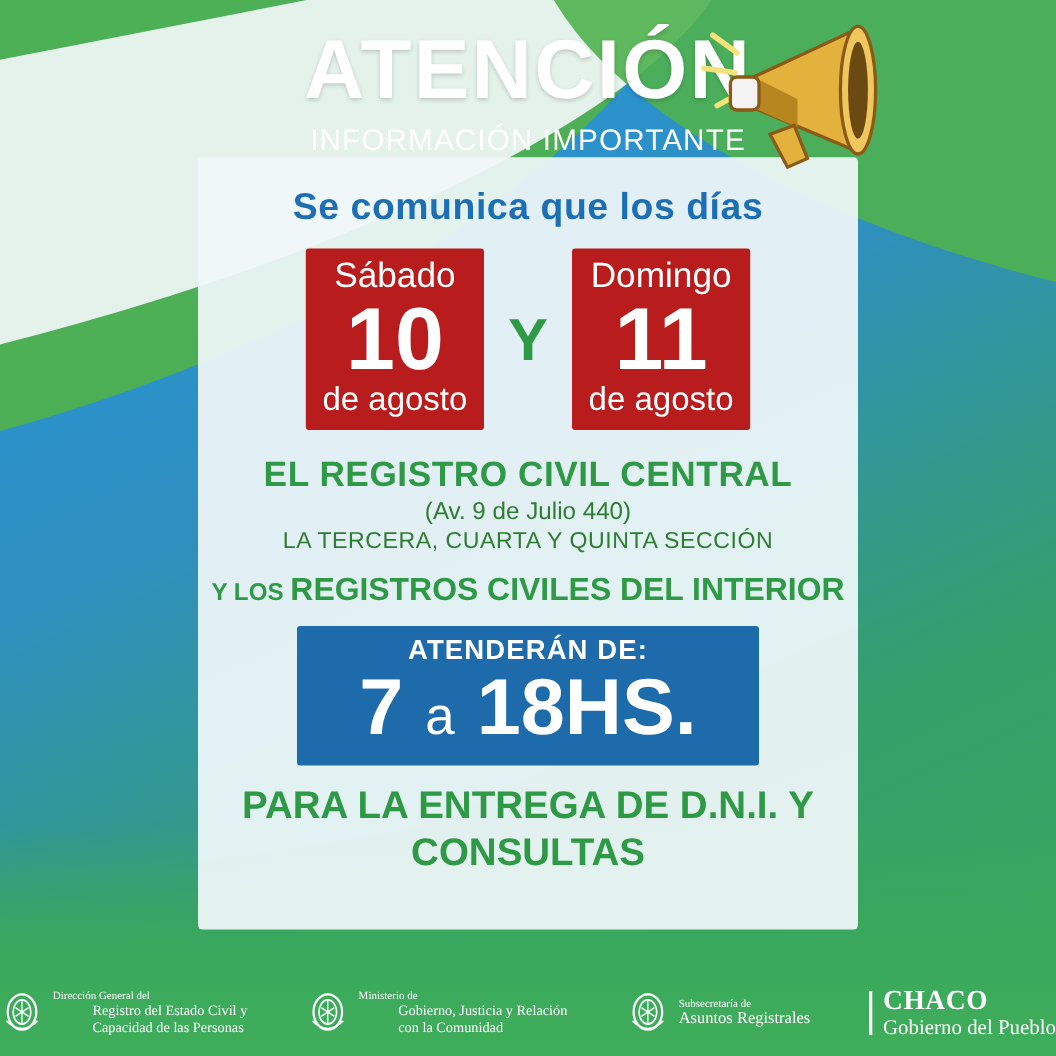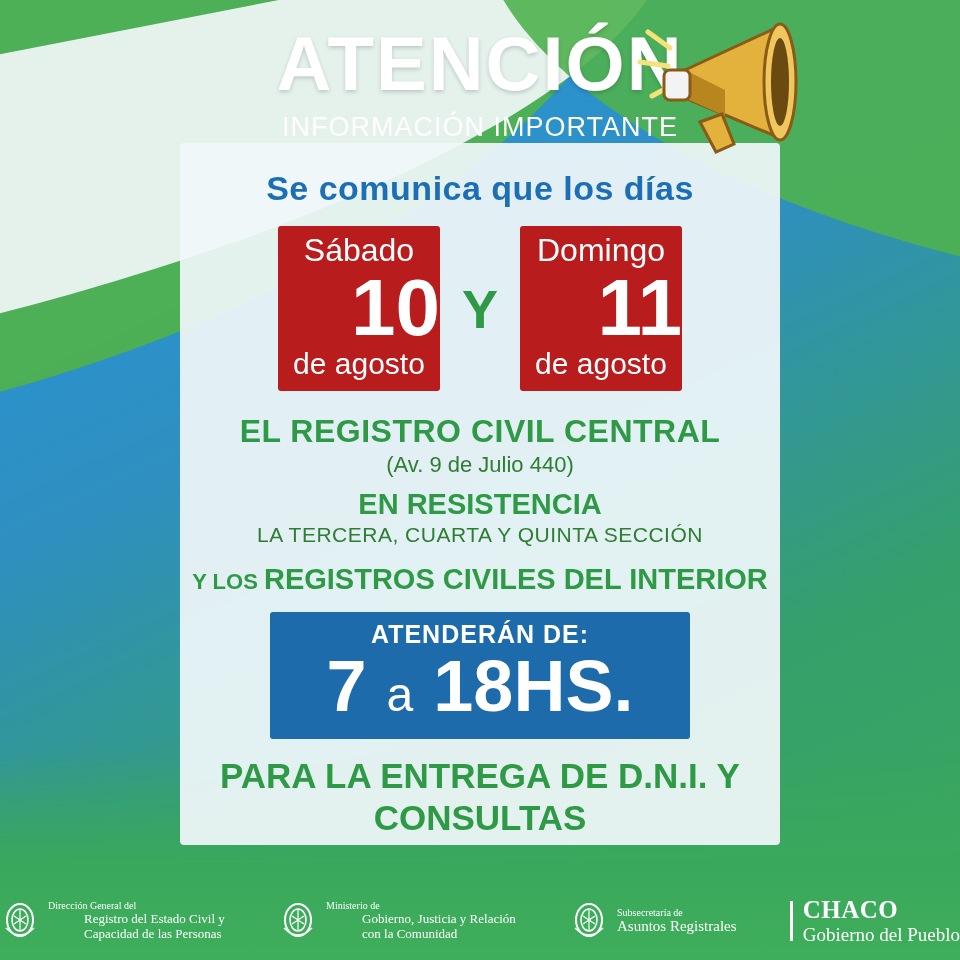--- a/index.html
+++ b/index.html
@@ -110,21 +110,21 @@
   }
   .day-card {
     background: #b91c1c;
     color: #ffffff;
     width: 162px;
     padding: 8px 0 12px 0;
     border-radius: 3px;
     line-height: 1.05;
   }
   .day-name { font-size: 32px; }
-  .day-num { font-size: 80px; font-weight: bold; line-height: 1; text-align: right; }
+  .day-num { font-size: 80px; font-weight: bold; line-height: 1; }
   .day-month { font-size: 30px; }
   .y-sep {
     font-size: 54px;
     color: #2f9a46;
     font-weight: bold;
     width: 60px;
   }
   .l1 {
     margin-top: 22px;
     font-size: 32px;
@@ -219,21 +219,20 @@
       <div class="y-sep">Y</div>
       <div class="day-card">
         <div class="day-name">Domingo</div>
         <div class="day-num">11</div>
         <div class="day-month">de agosto</div>
       </div>
     </div>
 
     <div class="l1">EL REGISTRO CIVIL CENTRAL</div>
     <div class="l2">(Av. 9 de Julio 440)</div>
-    <div class="l3">EN RESISTENCIA</div>
     <div class="l4">LA TERCERA, CUARTA Y QUINTA SECCIÓN</div>
     <div class="l5"><span>Y LOS </span><b>REGISTROS CIVILES DEL INTERIOR</b></div>
 
     <div class="hours-box">
       <div class="hours-label">ATENDERÁN DE:</div>
       <div class="hours-value">
         <span>7</span>
         <span class="small">a</span>
         <span>18HS.</span>
       </div>

